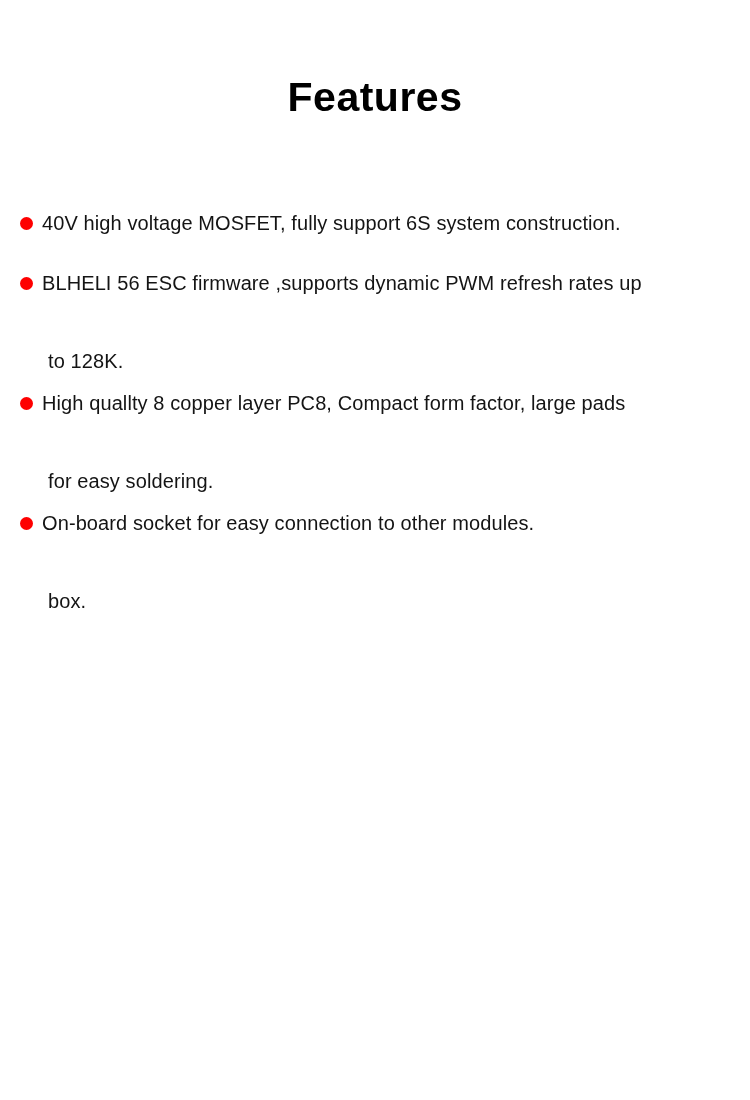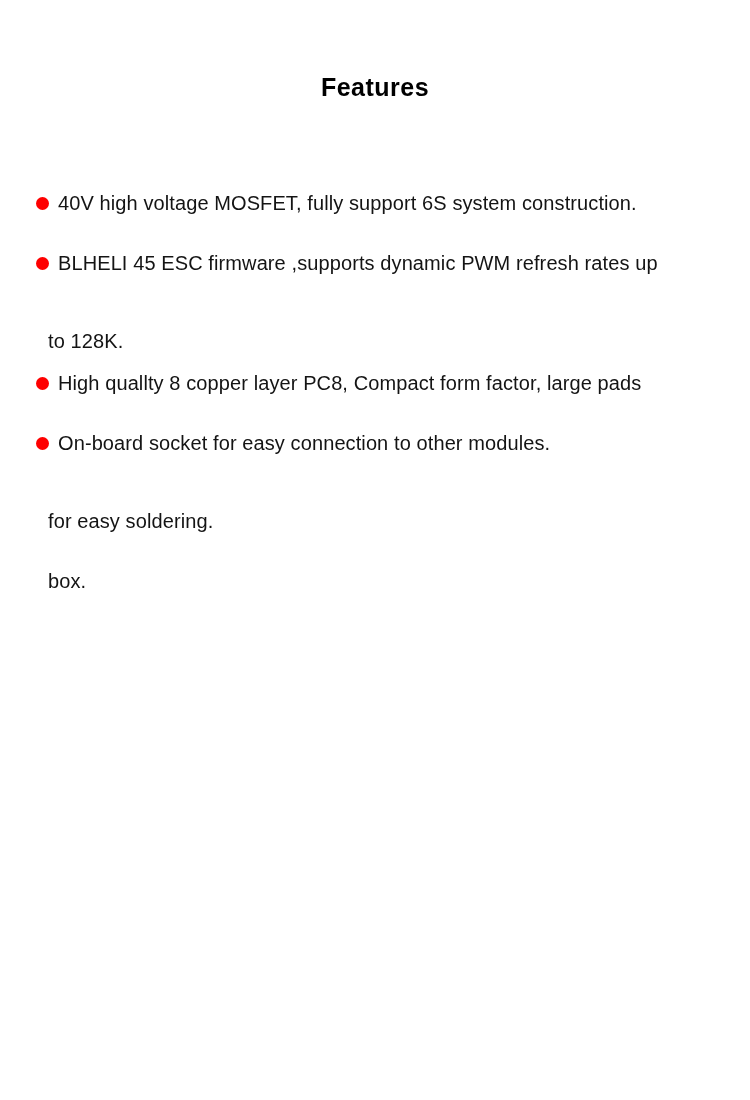--- a/index.html
+++ b/index.html
@@ -11,40 +11,40 @@
     position: relative;
     width: 750px;
     height: 1100px;
     background: #ffffff;
     overflow: hidden;
     font-family: "Liberation Sans", "DejaVu Sans", sans-serif;
   }
   .title {
     margin: 0;
     padding-top: 72px;
-    font-size: 25px;
+    font-size: 41px;
     line-height: 1.25;
     font-weight: 700;
     text-align: center;
     color: var(--title-color, #000);
     letter-spacing: 0.5px;
   }
   .features-list {
     margin-top: 70px;
   }
   .line {
     display: flex;
     align-items: center;
     height: 60px;
     white-space: nowrap;
     font-size: 20px;
     color: var(--text-color, #111);
     letter-spacing: 0.1px;
   }
-  .line.with-bullet { padding-left: 36px; }
+  .line.with-bullet { padding-left: 20px; }
   .line.continuation { padding-left: 48px; align-items: flex-end; }
   .dot {
     flex: 0 0 auto;
     width: 13px;
     height: 13px;
     border-radius: 50%;
     background: var(--bullet-color, #fe0000);
     margin-right: 9px;
     margin-top: 1px;
   }
@@ -58,37 +58,37 @@
 
   <div class="features-list">
 
     <div class="line with-bullet">
       <span class="dot"></span>
       <span>40V high voltage MOSFET, fully support 6S system construction.</span>
     </div>
 
     <div class="line with-bullet">
       <span class="dot"></span>
-      <span>BLHELI 45 ESC firmware ,supports dynamic PWM refresh rates up</span>
+      <span>BLHELI 56 ESC firmware ,supports dynamic PWM refresh rates up</span>
     </div>
     <div class="line continuation">
       <span>to 128K.</span>
     </div>
 
     <div class="line with-bullet">
       <span class="dot"></span>
       <span>High quallty 8 copper layer PC8, Compact form factor, large pads</span>
     </div>
+    <div class="line continuation">
+      <span>for easy soldering.</span>
+    </div>
+
     <div class="line with-bullet">
       <span class="dot"></span>
       <span>On-board socket for easy connection to other modules.</span>
-    </div>
-
-    <div class="line continuation">
-      <span>for easy soldering.</span>
     </div>
 
     <div class="line continuation">
       <span>box.</span>
     </div>
 
   </div>
 </div>
 
 </body></html>

